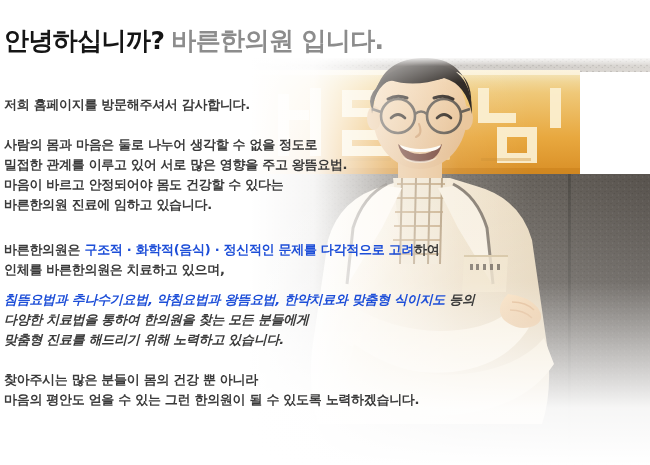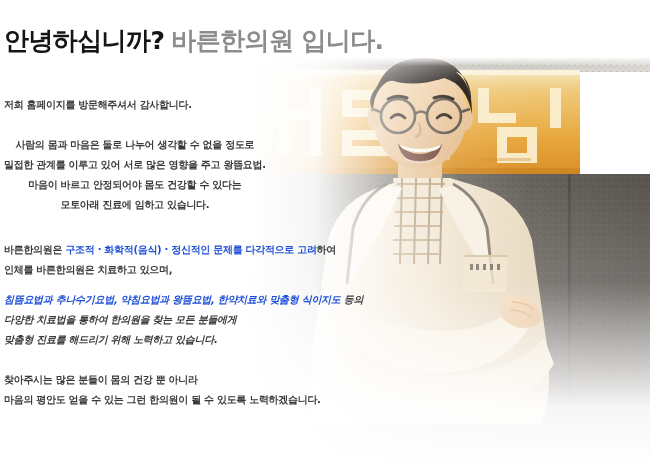--- a/index.html
+++ b/index.html
@@ -47,31 +47,31 @@
     letter-spacing: -0.6px;
     white-space: nowrap;
     line-height: 1.2;
   }
   .headline .hl-strong { color: #151515; }
   .headline .hl-soft   { color: #8c8c8c; margin-left: 7px; }
 
   .para {
     position: absolute;
     left: 4px;
-    font-size: 10px;
+    font-size: 13px;
     line-height: 20px;
     color: #3a3a3a;
     letter-spacing: -0.3px;
     white-space: nowrap;
     font-weight: bold;
   }
   .para .line { display: block; }
 
   .p1 { top: 83px; }
-  .p2 { top: 123px; text-align: center; }
+  .p2 { top: 123px; }
   .p3 { top: 228px; }
   .p4 { top: 278px; font-style: italic; }
   .p5 { top: 358px; }
 
   .accent { color: #1d4ed8; }
 </style>
 </head>
 <body>
 
 <div id="page">
@@ -274,21 +274,21 @@
     </div>
 
     <div class="para p1">
       <span class="line">저희 홈페이지를 방문해주셔서 감사합니다.</span>
     </div>
 
     <div class="para p2">
       <span class="line">사람의 몸과 마음은 둘로 나누어 생각할 수 없을 정도로</span>
       <span class="line">밀접한 관계를 이루고 있어 서로 많은 영향을 주고 왕뜸요법.</span>
       <span class="line">마음이 바르고 안정되어야 몸도 건강할 수 있다는</span>
-      <span class="line">모토아래 진료에 임하고 있습니다.</span>
+      <span class="line">바른한의원 진료에 임하고 있습니다.</span>
     </div>
 
     <div class="para p3">
       <span class="line"><span>바른한의원은 </span><span class="accent">구조적 · 화학적(음식) · 정신적인 문제를 다각적으로 고려</span><span>하여</span></span>
       <span class="line">인체를 바른한의원은 치료하고 있으며,</span>
     </div>
 
     <div class="para p4">
       <span class="line"><span class="accent">침뜸요법과 추나수기요법, 약침요법과 왕뜸요법, 한약치료와 맞춤형 식이지도</span><span> 등의</span></span>
       <span class="line">다양한 치료법을 통하여 한의원을 찾는 모든 분들에게</span>

